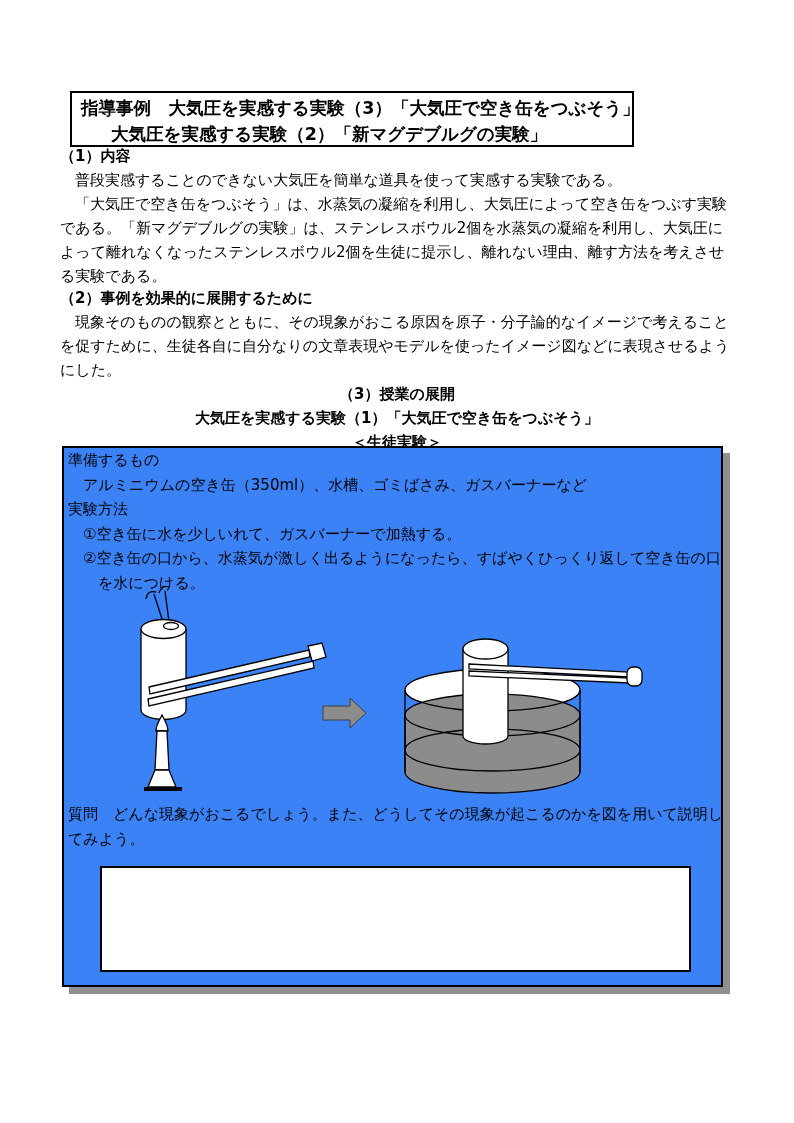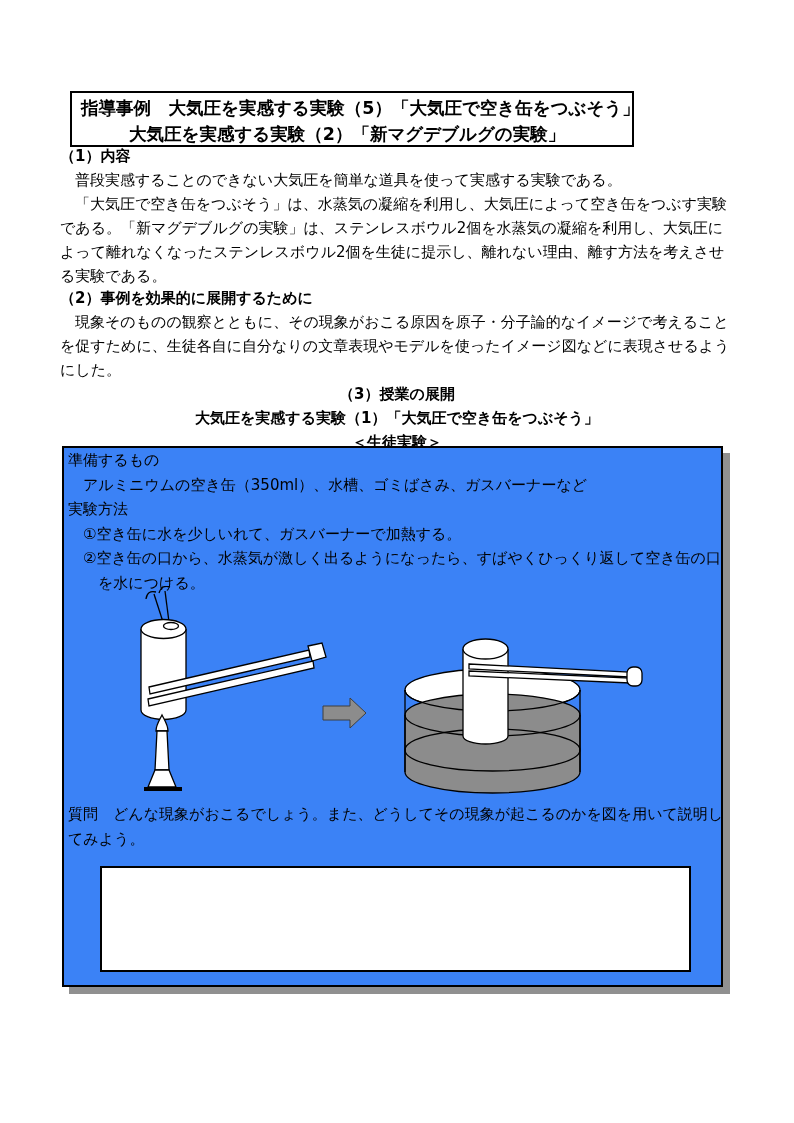--- a/index.html
+++ b/index.html
@@ -10,21 +10,21 @@
   }
   .line { white-space:nowrap; }
 
   
   .title-box {
     position:absolute; left:70px; top:91px; width:564px; height:56px;
     border:2px solid #000; box-sizing:border-box;
     font-size:17.5px; font-weight:bold; line-height:26px; padding-top:2px;
   }
   .title-line1 { padding-left:9px; }
-  .title-line2 { padding-left:57px; }
+  .title-line2 { padding-left:39px; }
 
   
   .sec { position:absolute; left:60px; width:674px; font-size:15px; line-height:24px; }
   #sec1 { top:144px; }
   #sec2 { top:286px; }
   #sec3 { top:382px;text-align:center; }
   .sec-heading { font-weight:bold; }
   .bold-line { font-weight:bold; }
 
   
@@ -40,21 +40,21 @@
     border:2px solid #000; box-sizing:border-box; background:#fff;
   }
   .diagram { position:absolute; left:0; top:138px; width:657px; height:215px; }
 </style>
 </head>
 <body>
 
 <div class="page">
 
   <div class="title-box">
-    <div class="line title-line1">指導事例　大気圧を実感する実験（5）「大気圧で空き缶をつぶそう」</div>
+    <div class="line title-line1">指導事例　大気圧を実感する実験（3）「大気圧で空き缶をつぶそう」</div>
     <div class="line title-line2">大気圧を実感する実験（2）「新マグデブルグの実験」</div>
   </div>
 
   <div class="sec" id="sec1">
     <div class="line sec-heading">（1）内容</div>
     <div class="line">　普段実感することのできない大気圧を簡単な道具を使って実感する実験である。</div>
     <div class="line">　「大気圧で空き缶をつぶそう」は、水蒸気の凝縮を利用し、大気圧によって空き缶をつぶす実験</div>
     <div class="line">である。「新マグデブルグの実験」は、ステンレスボウル2個を水蒸気の凝縮を利用し、大気圧に</div>
     <div class="line">よって離れなくなったステンレスボウル2個を生徒に提示し、離れない理由、離す方法を考えさせ</div>
     <div class="line">る実験である。</div>

